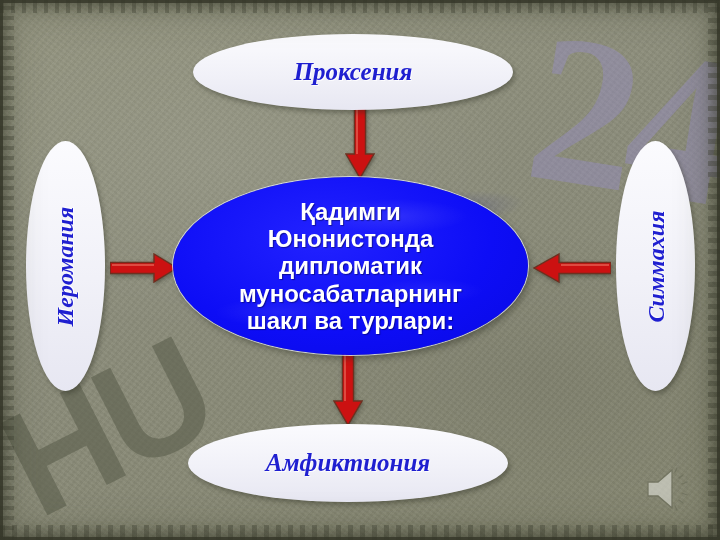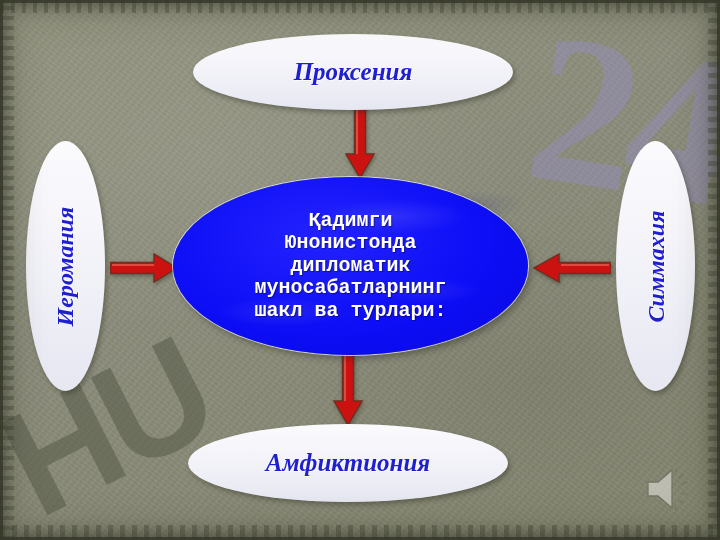--- a/index.html
+++ b/index.html
@@ -91,22 +91,22 @@
   }
   #node-center .center-art{
     position:absolute;inset:0;pointer-events:none;
     background:
       radial-gradient(ellipse 30% 14% at 62% 22%, rgba(255,255,255,.10), transparent 70%),
       radial-gradient(ellipse 26% 12% at 30% 76%, rgba(255,255,255,.08), transparent 70%),
       radial-gradient(ellipse 22% 10% at 72% 64%, rgba(255,255,255,.07), transparent 70%);
   }
   #node-center .center-label{
     position:relative;z-index:2;
-    color:#ffffff;font-weight:bold;font-family:Liberation Mono, monospace;
-    font-size:20px;line-height:1.13;text-align:center;width:250px;
+    color:#ffffff;font-weight:bold;font-family:Liberation Sans, sans-serif;
+    font-size:24px;line-height:1.13;text-align:center;width:250px;
     text-shadow:1px 1px 1px rgba(0,0,40,.45);
     white-space:pre-line;
   }
 
   
   .arrow{position:absolute;filter:drop-shadow(1px 2px 2px rgba(40,42,30,.45));}
 
   
   #speaker-icon{position:absolute;right:20px;bottom:24px;width:66px;height:54px;opacity:.72;}
 </style>

